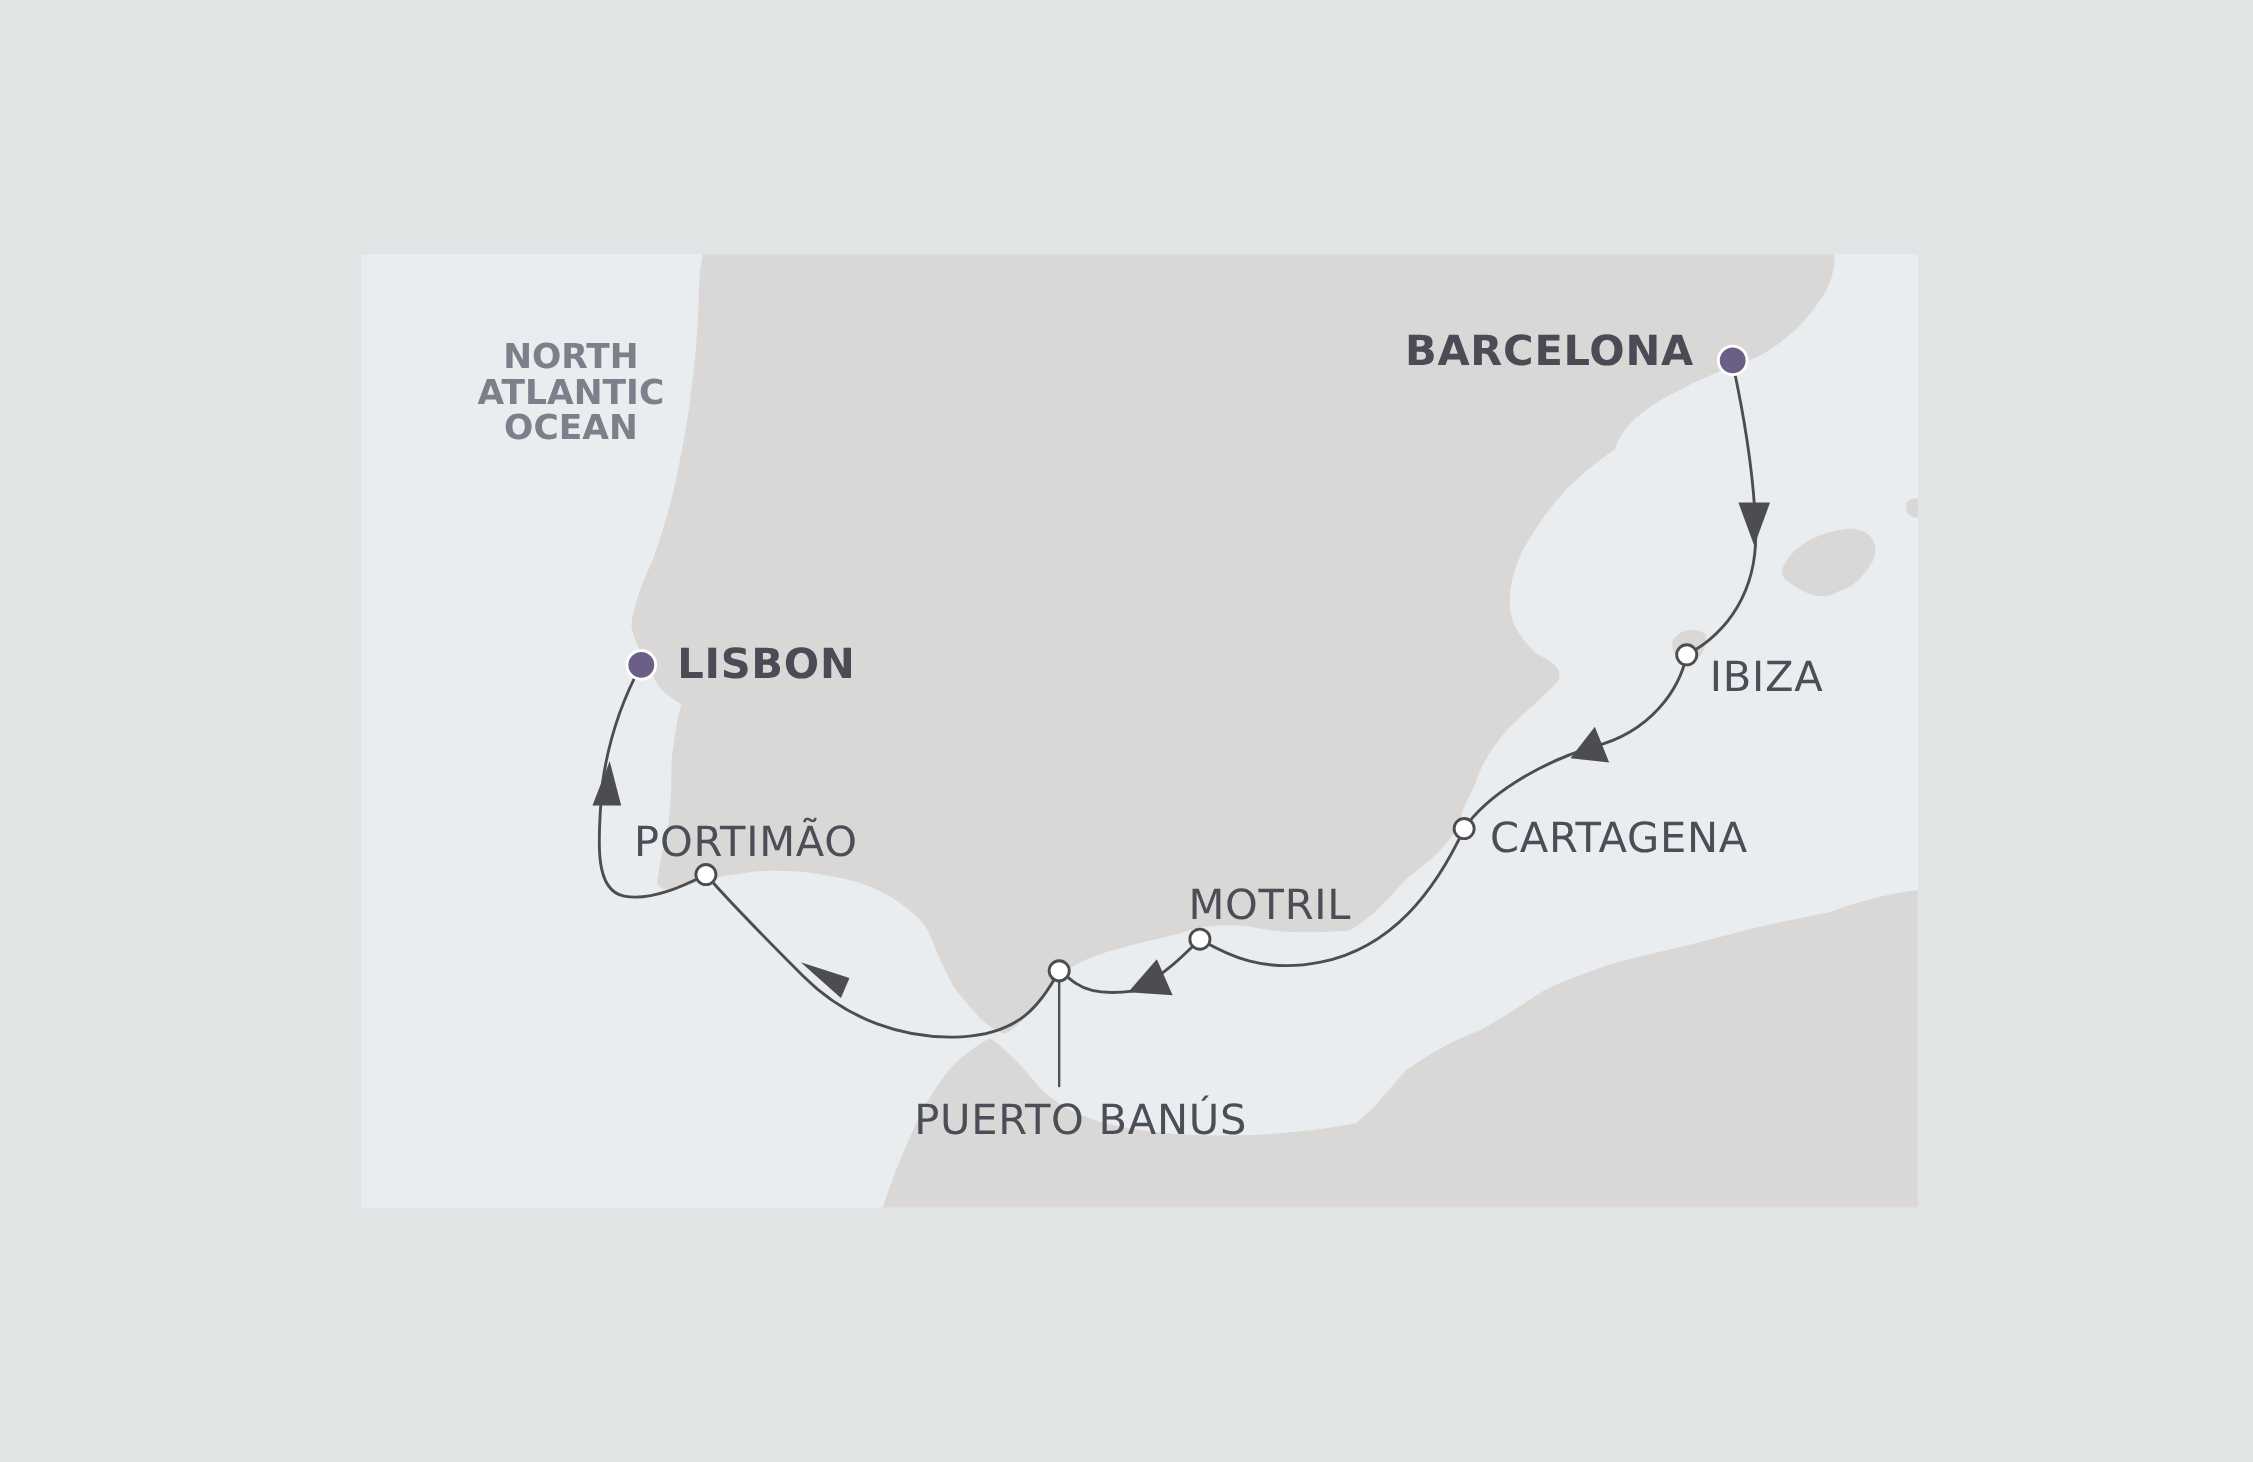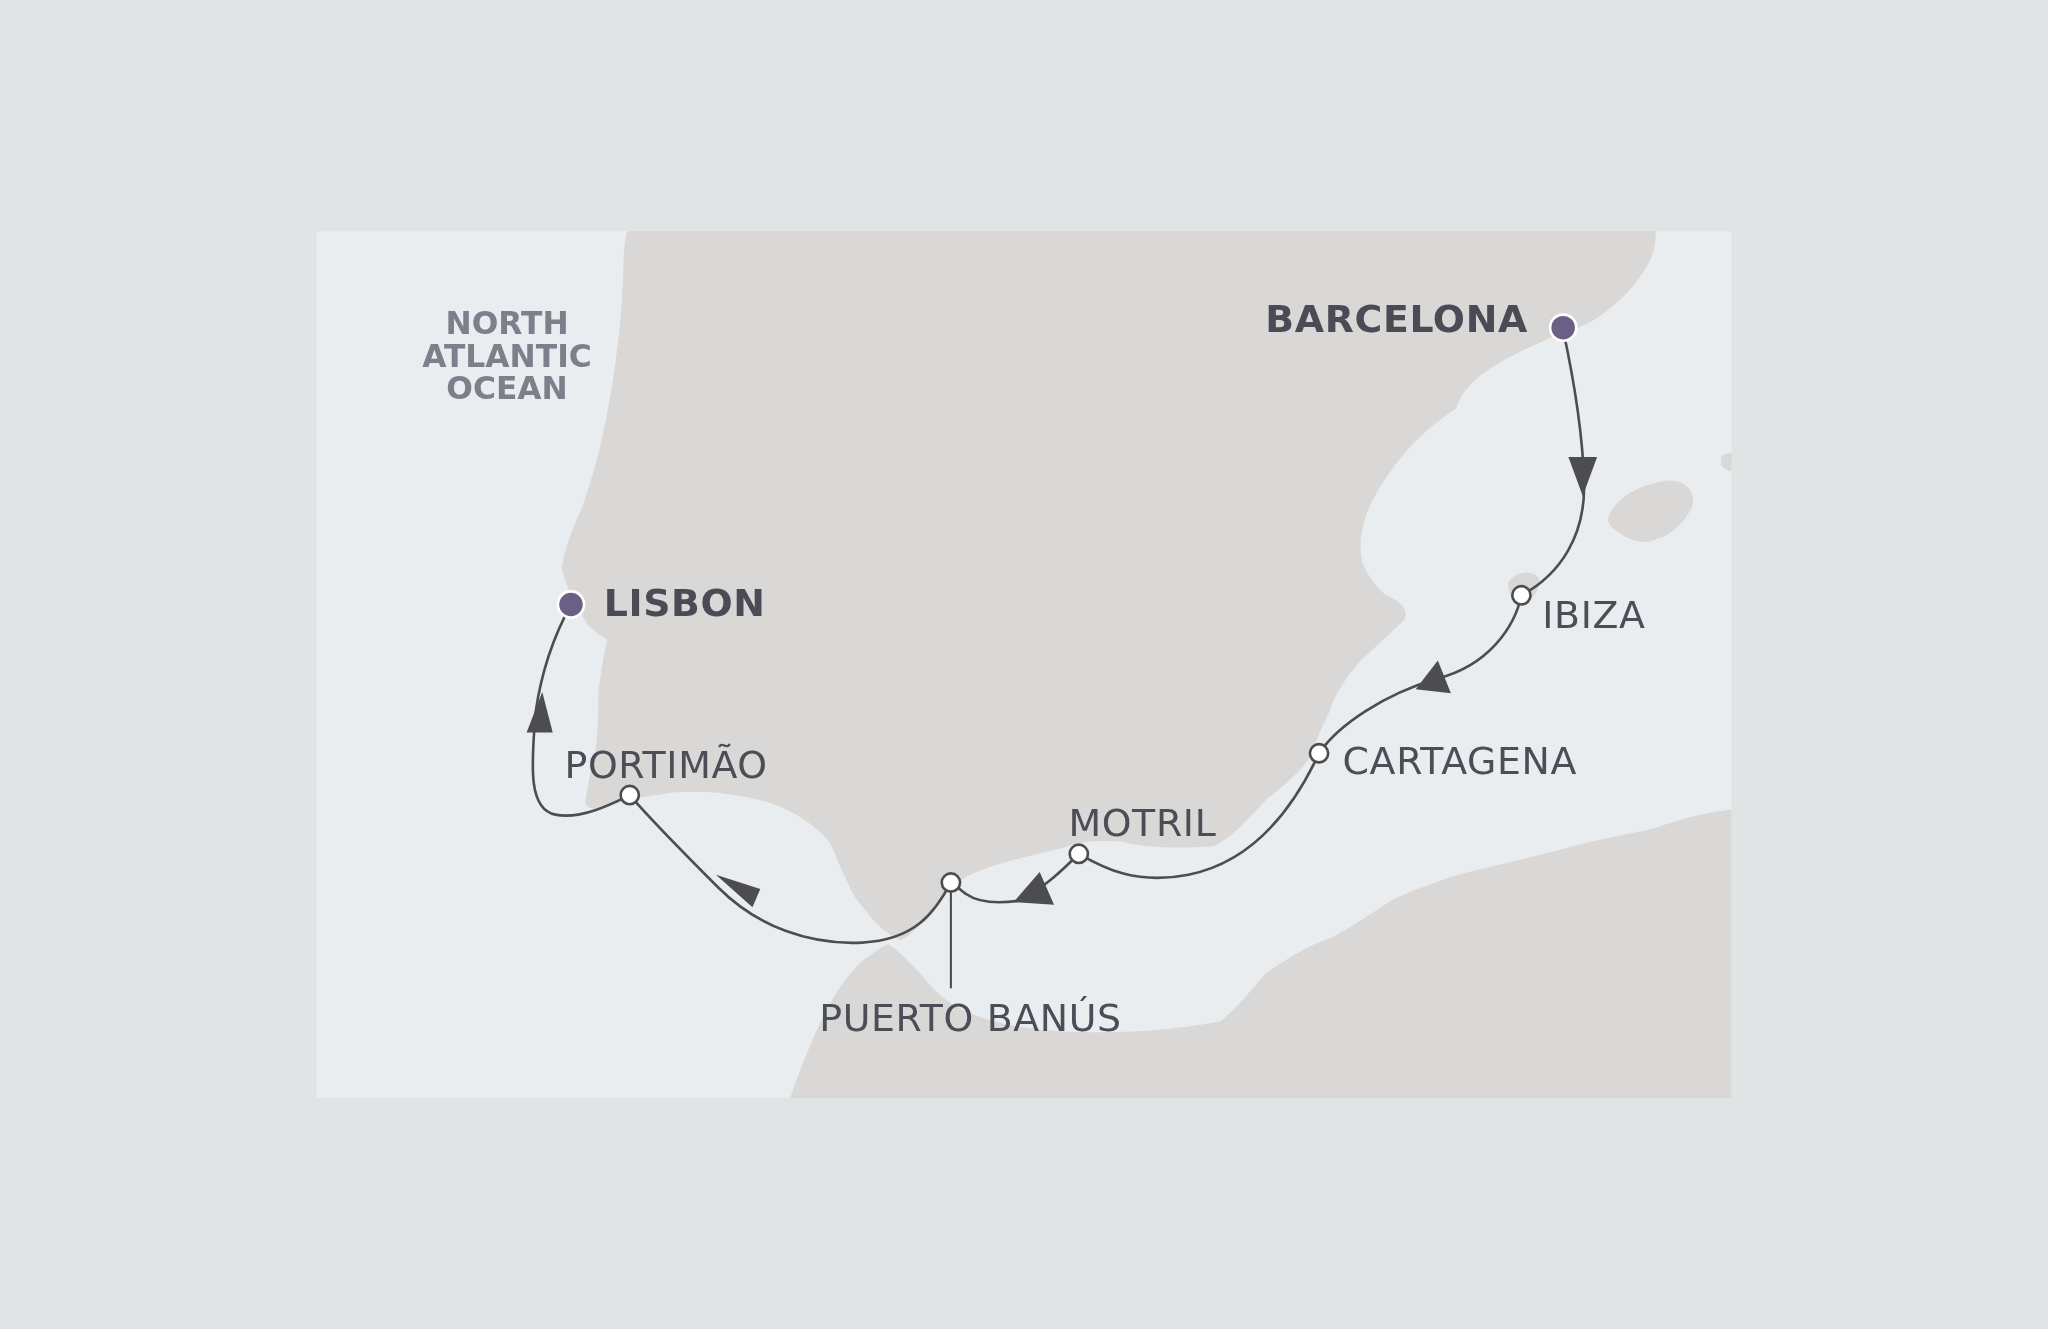--- a/index.html
+++ b/index.html
@@ -2,21 +2,21 @@
 <html><head>
 <meta charset="utf-8">
 <style>
   html, body { margin: 0; padding: 0; }
   body {
     width: 2048px; height: 1329px;
     background: #e1e4e5;
     overflow: hidden;
     font-family: "DejaVu Sans", sans-serif;
   }
-  .stage { position: absolute; left: 0; top: 0; width: 1984px; height: 1329px; }
+  .stage { position: absolute; left: 12px; top: 0; width: 1984px; height: 1329px; }
   svg { display: block; }
   .lbl { font-family: "DejaVu Sans", sans-serif; fill: #4b4d57; font-size: 29px; letter-spacing: 0.5px; }
   .lbl-bold { font-weight: bold; fill: #4a4b55; }
   .ocean { font-family: "DejaVu Sans", sans-serif; font-weight: bold; fill: #7d808a; font-size: 24px; }
   .route { fill: none; stroke: #4d4d4f; stroke-width: 2; }
   .arrow { fill: #4d4d4f; }
   .port-minor { fill: #ffffff; stroke: #4d4d4f; stroke-width: 2; }
   .port-major { fill: #6b5f86; stroke: #ffffff; stroke-width: 2; }
 </style>
 </head>

